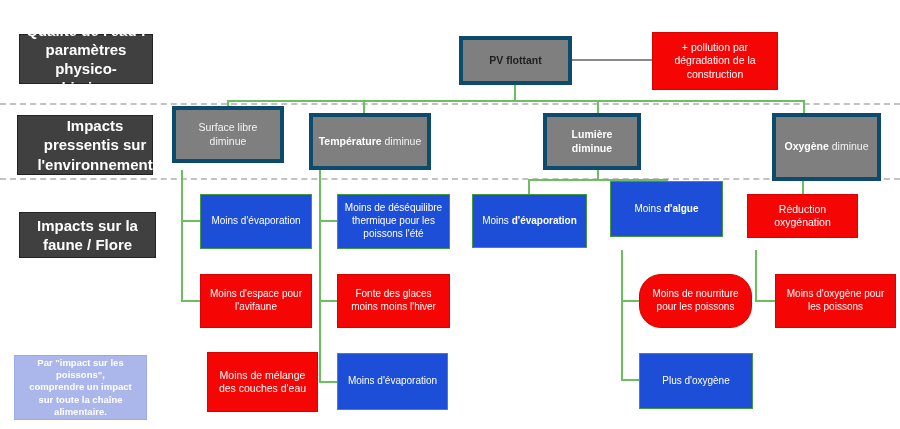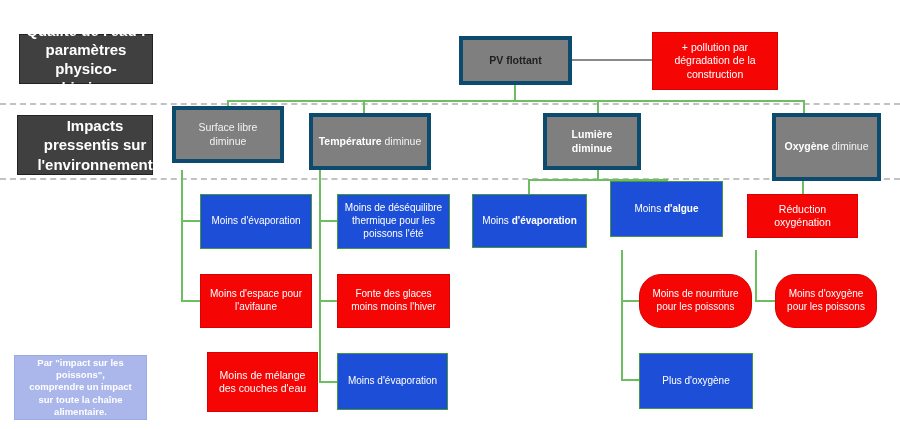--- a/index.html
+++ b/index.html
@@ -56,20 +56,21 @@
   <div class="vline" style="left:621px;top:250px;width:2px;height:131px;"></div>
   <div class="hline" style="left:621px;top:300px;width:19px;height:2px;"></div>
   <div class="hline" style="left:621px;top:379px;width:19px;height:2px;"></div>
 
   <div class="vline" style="left:802px;top:170px;width:2px;height:25px;"></div>
   <div class="vline" style="left:755px;top:250px;width:2px;height:52px;"></div>
   <div class="hline" style="left:755px;top:300px;width:21px;height:2px;"></div>
 
   <div class="box dark" style="left:19px;top:34px;width:134px;height:50px;">Qualité de l'eau : paramètres physico-chimique</div>
   <div class="box dark" style="left:17px;top:115px;width:136px;height:60px;padding-left:24px;">Impacts pressentis sur l'environnement</div>
+  <div class="box dark" style="left:19px;top:212px;width:137px;height:46px;">Impacts sur la faune / Flore</div>
   <div class="box note" style="left:14px;top:355px;width:133px;height:65px;">Par "impact sur les poissons", comprendre un impact sur toute la chaîne alimentaire.</div>
 
   <div class="box gray pv" style="left:459px;top:36px;width:113px;height:49px;">PV flottant</div>
   <div class="box red bold" style="left:652px;top:32px;width:126px;height:58px;font-size:10.5px;">+ pollution par dégradation de la construction</div>
 
   <div class="box gray" style="left:172px;top:106px;width:112px;height:57px;">
     <span><span>Surface libre diminue</span><b></b><span></span></span>
   </div>
   <div class="box gray" style="left:309px;top:113px;width:122px;height:57px;">
     <span><span></span><b>Température</b><span> diminue</span></span>
@@ -92,15 +93,15 @@
   <div class="box green" style="left:472px;top:194px;width:115px;height:54px;">
     <span><span>Moins </span><b>d'évaporation</b></span>
   </div>
   <div class="box green" style="left:610px;top:181px;width:113px;height:56px;">
     <span><span>Moins </span><b>d'algue</b></span>
   </div>
   <div class="box red bold" style="left:639px;top:274px;width:113px;height:54px;border-radius:22px;">Moins de nourriture pour les poissons</div>
   <div class="box green" style="left:639px;top:353px;width:114px;height:56px;">Plus d'oxygène</div>
 
   <div class="box red bold" style="left:747px;top:194px;width:111px;height:44px;font-size:10.5px;">Réduction oxygénation</div>
-  <div class="box red" style="left:775px;top:274px;width:102px;height:54px;border-radius:20px;">Moins d'oxygène pour les poissons</div>
+  <div class="box red" style="left:775px;top:274px;width:121px;height:54px;">Moins d'oxygène pour les poissons</div>
 
 </div>
 
 </body></html>

